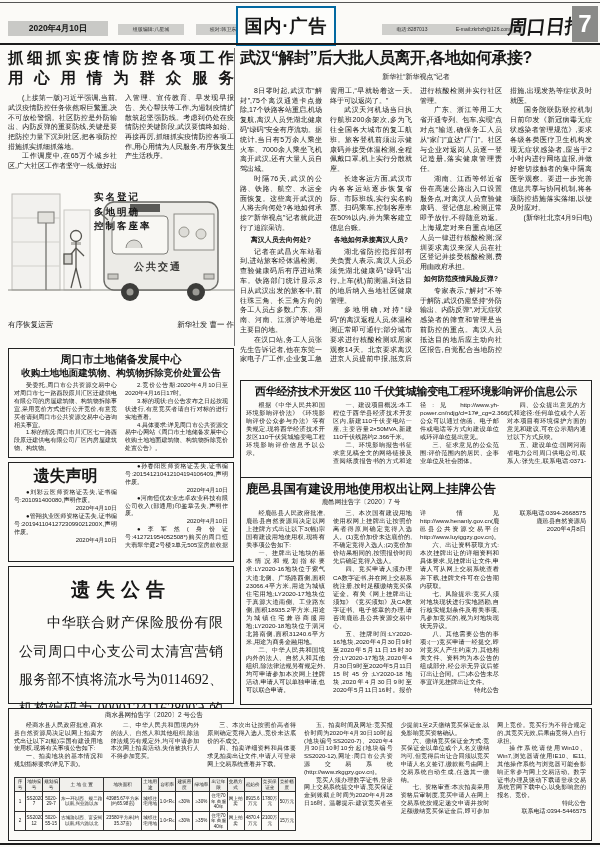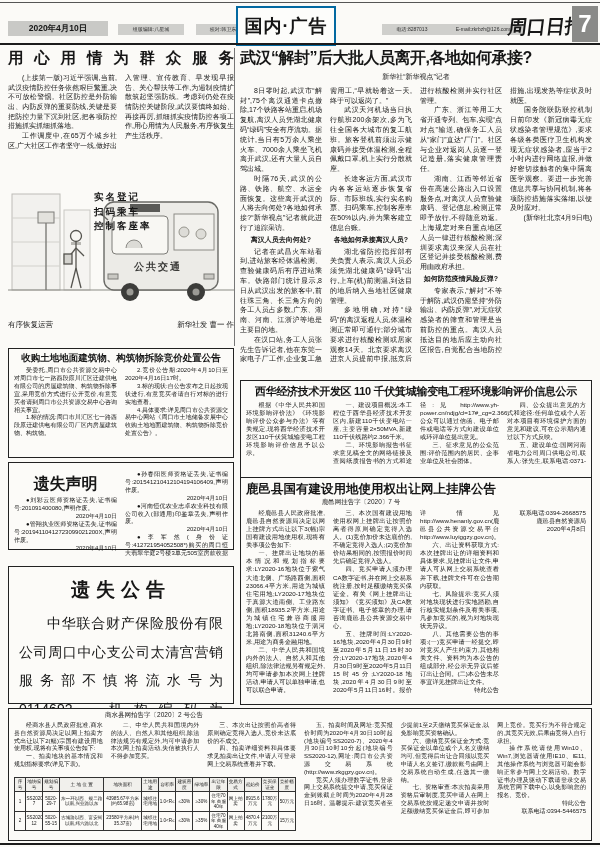--- a/index.html
+++ b/index.html
@@ -39,25 +39,25 @@
   .cartoon{position:absolute;left:8px;top:186px;width:226px;height:158px;}
   .slogan{position:absolute;left:86px;top:4px;font-size:9.5px;font-weight:bold;letter-spacing:2px;line-height:1.55;}
   .cap{display:flex;justify-content:space-between;font-size:7.5px;margin-top:2px;color:#222;}
 
   .boxed{border:1px solid #222;background:#fcfbf8;box-sizing:border-box;}
   .landbox{position:absolute;left:8px;top:348px;width:226px;height:110px;padding:3px 5px;}
   .landbox .t1{font-size:11px;font-weight:bold;text-align:center;}
   .landbox .t2{font-size:9.5px;font-weight:bold;text-align:center;margin-bottom:2px;}
   .landbox .lbody{height:78px;columns:2;font-size:6px;line-height:1.32;}
 
-  .lossbox{position:absolute;left:8px;top:462px;width:226px;height:88px;padding:8px 5px;}
+  .lossbox{position:absolute;left:8px;top:462px;width:226px;height:100px;padding:0 5px;}
   .lossbox .lbody{height:90px;columns:2;font-size:6px;line-height:1.32;}
   .losstitle{font-size:16px;font-weight:bold;text-align:center;margin:2px 0 3px 0;}
 
-  .annbox{position:absolute;left:8px;top:566px;width:226px;height:138px;padding:6px 10px;}
+  .annbox{position:absolute;left:8px;top:566px;width:226px;height:138px;padding:6px 10px;font-family:Liberation Serif, serif;}
   .anntitle{font-size:19px;font-weight:bold;text-align:center;letter-spacing:6px;margin:4px 0 6px 0;}
   .annbody{font-size:14px;line-height:2.05;}
   .anndate{font-size:10px;text-align:right;margin-top:4px;}
 
   
   .mainart{position:absolute;left:240px;top:48px;width:352px;height:326px;}
   .mainart h1{margin:0;font-size:16px;line-height:1.3;text-align:left;white-space:nowrap;letter-spacing:-0.5px;}
   .byline{font-size:7px;text-align:center;color:#222;margin:3px 0 4px 0;}
   .mbody{height:280px;columns:4;font-size:7px;line-height:1.4;}
 
@@ -101,20 +101,21 @@
     <div class="minibox mini3">电话:8287013</div>
     <div class="minibox mini4">E-mail:zkrbzh@126.com</div>
     <div class="masthead">周口日报</div>
     <div class="pagenum">7</div>
     <div class="hrule"></div>
   </div>
 
   <div class="vrule"></div>
 
   <div class="leftart">
+    <h2>抓细抓实疫情防控各项工作</h2>
     <h2>用 心 用 情 为 群 众 服 务</h2>
     <div class="lbody cols">
         <p>(上接第一版)习近平强调,当前,武汉疫情防控任务依然艰巨繁重,决不可放松警惕。社区防控是外防输出、内防反弹的重要防线,关键是要把防控力量下沉到社区,把各项防控措施抓实抓细抓落地。</p>
         <p>工作调度中,在65万个城乡社区,广大社区工作者坚守一线,做好出入管理、宣传教育、早发现早报告、关心帮扶等工作,为遏制疫情扩散筑起坚强防线。考虑到仍处在疫情防控关键阶段,武汉要慎终如始、再接再厉,抓细抓实疫情防控各项工作,用心用情为人民服务,有序恢复生产生活秩序。</p>
       </div>
   </div>
 
   <div class="cartoon">
     <svg width="226" height="128" viewBox="0 0 226 128">
       <rect x="4" y="8" width="48" height="96" fill="#f2f1ee" stroke="#bdbcb8" stroke-width="1"></rect>
@@ -153,30 +154,31 @@
           <line x1="68" y1="82" x2="73" y2="102"></line>
         <rect x="56" y="68" width="8" height="10" fill="#d4d3ce"></rect>
       </g>
       <g>
         <rect x="30" y="26" width="16" height="11" fill="#e3e2dd" stroke="#7d7c78"></rect>
         <line x1="38" y1="37" x2="38" y2="104" stroke="#7d7c78" stroke-width="1.4"></line>
       </g>
     </svg>
     <div class="slogan">
       <div>实名登记</div>
-      <div>扫码乘车</div>
+      <div>多地明确</div>
       <div>控制客座率</div>
     </div>
     <div class="cap">
       <span>有序恢复运营</span>
       <span>新华社发 曹一 作</span>
     </div>
   </div>
 
   <div class="landbox boxed">
+    <div class="t1">周口市土地储备发展中心</div>
     <div class="t2">收购土地地面建筑物、构筑物拆除竞价处置公告</div>
     <div class="lbody cols">
         <p>受委托,周口市公共资源交易中心对周口市七一路西段原川汇区迁建供电有限公司的房屋建筑物、构筑物拆除事宜,采用竞价方式进行公开竞价,有意竞买者请到周口市公共资源交易中心咨询相关事宜。</p>
         <p>1.标的情况:周口市川汇区七一路西段原迁建供电有限公司厂区内房屋建筑物、构筑物。</p>
         <p>2.竞价公告期:2020年4月10日至2020年4月16日17时。</p>
         <p>3.标的现状:自公告发布之日起按现状进行,有意竞买者请自行对标的进行实地查看。</p>
         <p>4.具体要求:详见周口市公共资源交易中心网站《周口市土地储备发展中心收购土地地面建筑物、构筑物拆除竞价处置公告》。</p>
       </div>
   </div>
 

